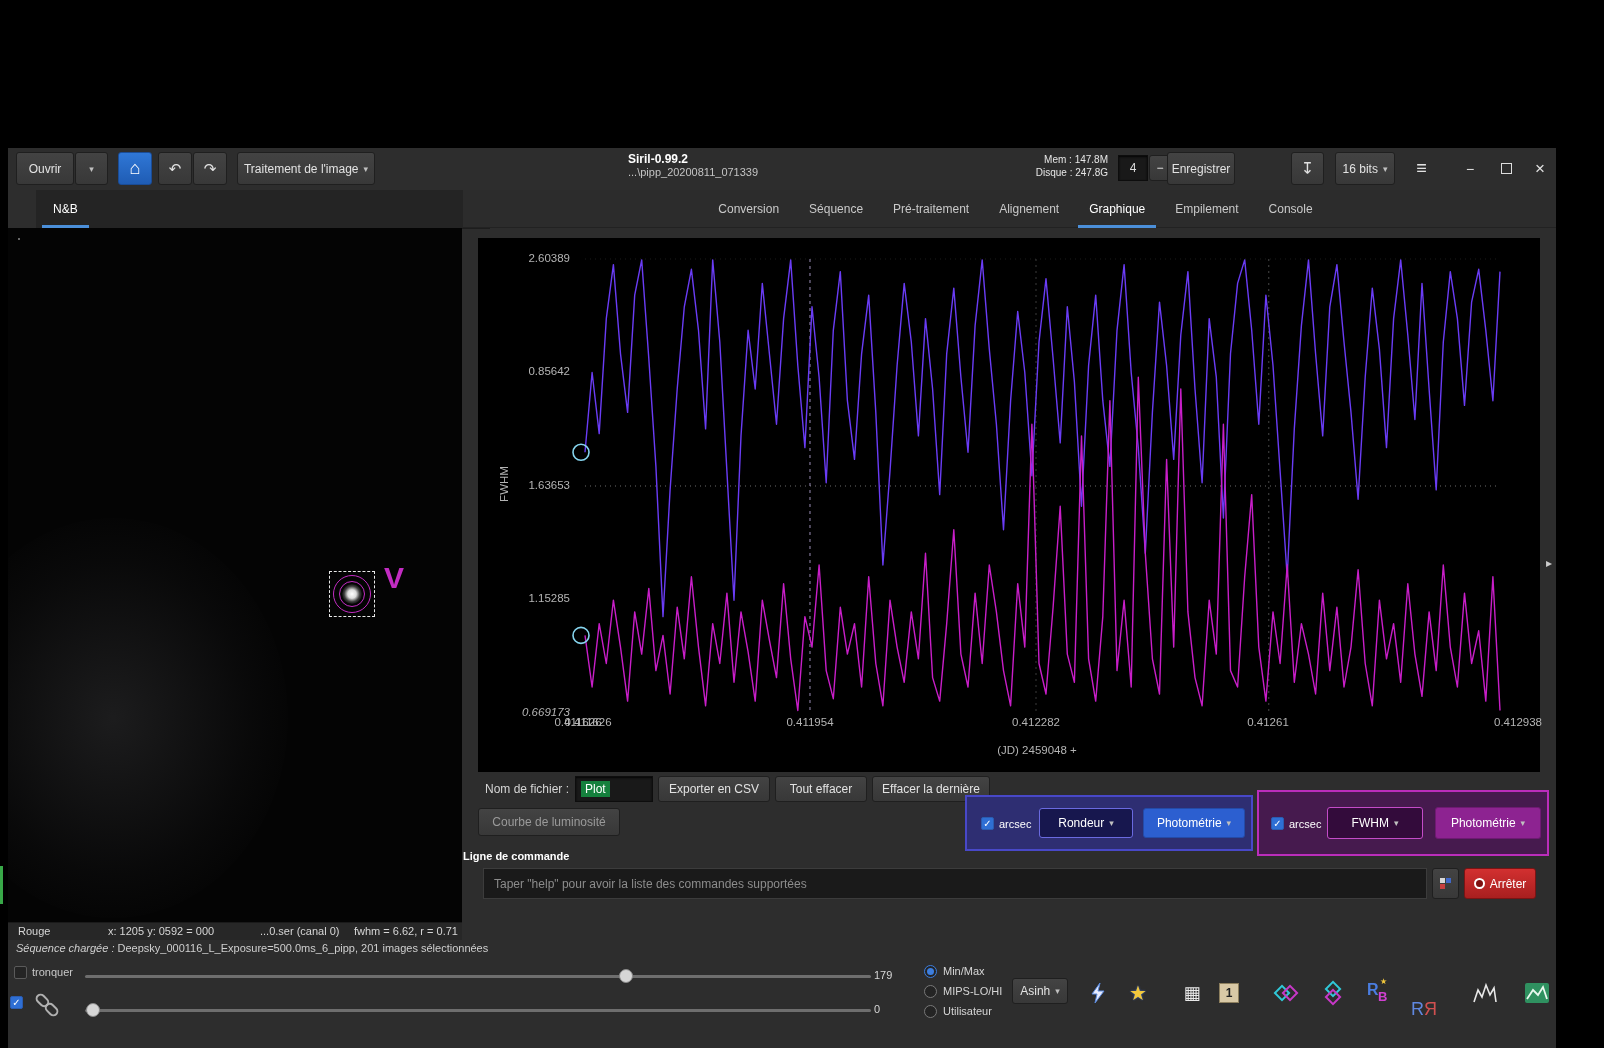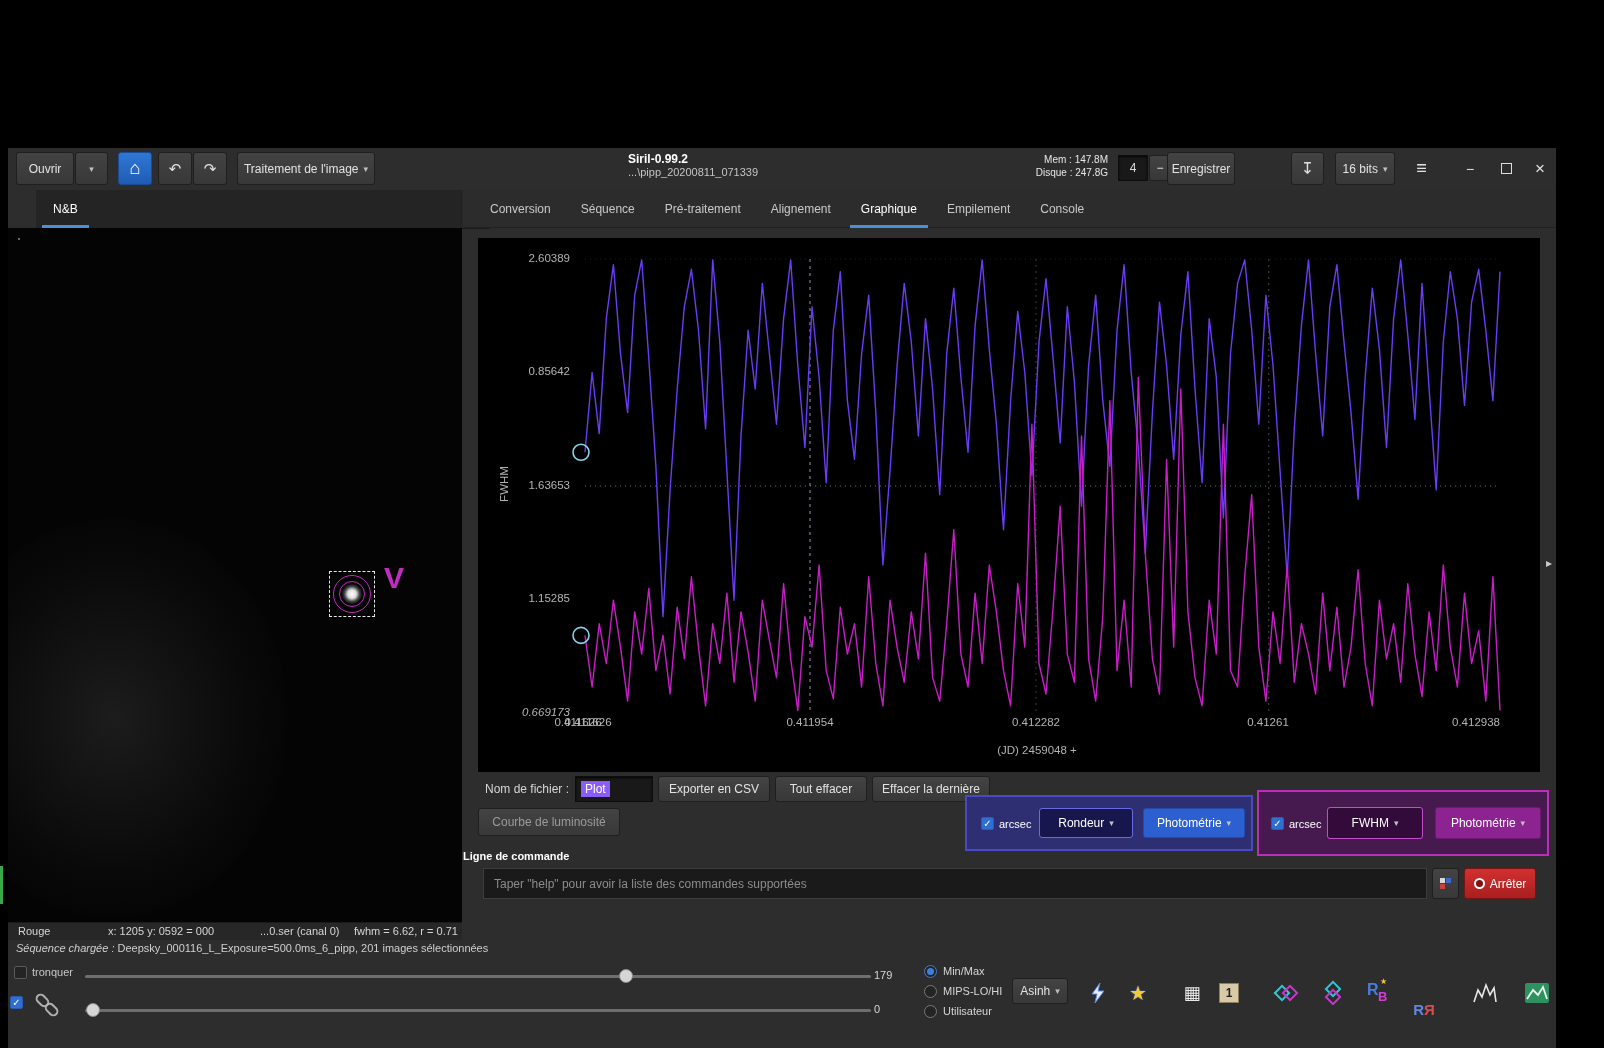--- a/index.html
+++ b/index.html
@@ -18,21 +18,21 @@
   .tab.active::after{content:"";position:absolute;left:4px;right:4px;bottom:0;height:3px;background:#4b8fd9;}
   .cb{position:absolute;width:13px;height:13px;box-sizing:border-box;background:#242424;border:1px solid #5a5a5a;
       border-radius:2px;display:flex;align-items:center;justify-content:center;font-size:10px;color:#fff;line-height:1;}
   .cb.checked{background:#2f6fd4;border-color:#2a5cb0;}
   .radio{position:absolute;width:13px;height:13px;box-sizing:border-box;border-radius:50%;background:#242424;border:1px solid #787878;}
   .radio.sel{border-color:#3d7ede;}
   .radio.sel::after{content:"";position:absolute;left:2px;top:2px;width:7px;height:7px;border-radius:50%;background:#3d7ede;}
   .lbl{position:absolute;font-size:11px;color:#d6d6d6;white-space:nowrap;}
   .tinput{position:absolute;background:#191919;border:1px solid #0d0d0d;box-shadow:inset 0 1px 2px rgba(0,0,0,.85);
           box-sizing:border-box;display:flex;align-items:center;padding:0 5px;font-size:12px;color:#ddd;}
-  .hl{background:#8b5cf6;color:#fff;padding:1px 4px;}
+  .hl{background:#15803d;color:#fff;padding:1px 4px;}
   .track{position:absolute;height:3px;background:#6e6e6e;border-radius:2px;}
   .thumb{position:absolute;top:-6px;width:14px;height:14px;border-radius:50%;background:#d6d6d6;border:1px solid #8a8a8a;box-sizing:border-box;}
   .tool{position:absolute;width:34px;height:34px;display:flex;align-items:center;justify-content:center;background:transparent;border:none;}
   .tick{position:absolute;font-size:11.5px;color:#b4b4b4;white-space:nowrap;}
   .dd-blue{background:#17174e;border:1px solid #6a6ae0;color:#fff;}
   .dd-bluebtn{background:#2c5fd0;border:1px solid #244ba8;color:#fff;}
   .dd-purple{background:#330b3b;border:1px solid #c44cc8;color:#fff;}
   .dd-purplebtn{background:#8d2391;border:1px solid #6e1a72;color:#fff;}
   #command-input{position:absolute;background:#1a1a1a;border:1px solid #3c3c3c;box-sizing:border-box;color:#cfcfcf;
           font-size:12px;padding:0 10px;outline:none;font-family:"Liberation Sans","DejaVu Sans",sans-serif;}
@@ -144,21 +144,21 @@
     <span class="lbl" style="left:346px;top:2px;">fwhm = 6.62, r = 0.71</span>
   </div>
 
   <div class="abs" style="left:0;top:791px;width:470px;height:20px;font-size:11px;color:#cfcfcf;">
     <span class="abs" style="left:8px;top:3px;white-space:nowrap;">
       <i>Séquence chargée :</i>
       <span>Deepsky_000116_L_Exposure=500.0ms_6_pipp, 201 images sélectionnées</span>
     </span>
   </div>
 
-  <div class="abs" style="left:455px;top:42px;width:1093px;height:38px;background:#2c2c2c;border-bottom:1px solid #222;display:flex;padding-left:12px;box-sizing:border-box;">
+  <div class="abs" style="left:455px;top:42px;width:1093px;height:38px;background:#2c2c2c;border-bottom:1px solid #222;display:flex;padding-left:12px;box-sizing:border-box;justify-content:center;">
     <div class="tab"><span>Conversion</span></div>
     <div class="tab"><span>Séquence</span></div>
     <div class="tab"><span>Pré-traitement</span></div>
     <div class="tab"><span>Alignement</span></div>
     <div class="tab active"><span>Graphique</span></div>
     <div class="tab"><span>Empilement</span></div>
     <div class="tab"><span>Console</span></div>
   </div>
 
   <div class="abs" style="left:470px;top:90px;width:1062px;height:534px;background:#000;">
@@ -181,21 +181,21 @@
         <circle cx="-4" cy="193.3" r="8" fill="none" stroke="#86d4ee" stroke-width="1.6"></circle>
         <polyline points="0.0,376.4 7.1,428.0 14.2,364.6 21.3,404.5 28.4,341.2 35.5,388.1 42.6,442.1 49.7,352.9 56.7,395.1 63.8,329.4 70.9,411.6 78.0,376.4 85.1,435.0 92.2,348.2 99.3,399.8 106.4,317.7 113.5,388.1 120.6,446.8 127.7,364.6 134.8,404.5 141.9,334.1 149.0,423.3 156.0,352.9 163.1,392.8 170.2,442.1 177.3,341.2 184.4,381.1 191.5,418.6 198.6,324.7 205.7,399.8 212.8,451.5 219.9,357.6 227.0,388.1 234.1,306.0 241.2,411.6 248.3,439.7 255.3,348.2 262.4,395.1 269.5,364.6 276.6,428.0 283.7,317.7 290.8,404.5 297.9,446.8 305.0,341.2 312.1,388.1 319.2,423.3 326.3,352.9 333.4,399.8 340.5,294.2 347.6,418.6 354.7,442.1 361.7,364.6 368.8,270.8 375.9,395.1 383.0,428.0 390.1,334.1 397.2,404.5 404.3,306.0 411.4,352.9 418.5,411.6 425.6,446.8 432.7,324.7 439.8,388.1 446.9,165.2 454.0,404.5 461.0,435.0 468.1,348.2 475.2,247.3 482.3,395.1 489.4,423.3 496.5,176.9 503.6,399.8 510.7,442.1 517.8,357.6 524.9,141.7 532.0,411.6 539.1,341.2 546.2,428.0 553.3,118.2 560.3,294.2 567.4,399.8 574.5,435.0 581.6,200.4 588.7,388.1 595.8,130.0 602.9,352.9 610.0,418.6 617.1,446.8 624.2,341.2 631.3,395.1 638.4,165.2 645.5,411.6 652.6,428.0 659.7,317.7 666.7,235.6 673.8,388.1 680.9,442.1 688.0,352.9 695.1,404.5 702.2,306.0 709.3,423.3 716.4,364.6 723.5,395.1 730.6,435.0 737.7,334.1 744.8,411.6 751.9,348.2 759.0,428.0 766.0,388.1 773.1,310.7 780.2,404.5 787.3,446.8 794.4,341.2 801.5,399.8 808.6,364.6 815.7,423.3 822.8,324.7 829.9,395.1 837.0,437.4 844.1,352.9 851.2,411.6 858.3,306.0 865.3,388.1 872.4,428.0 879.5,334.1 886.6,404.5 893.7,371.7 900.8,442.1 907.9,317.7 915.0,451.5" fill="none" stroke="#c81ec8" stroke-width="1.4" stroke-linejoin="round"></polyline>
         <circle cx="-4" cy="376.4" r="8" fill="none" stroke="#86d4ee" stroke-width="1.6"></circle>
       </svg>
 
     <span class="tick" style="left:65px;top:478px;width:90px;text-align:center;">0.411626</span>
     <span class="tick" style="left:55px;top:478px;width:90px;text-align:center;">0.411626</span>
     <span class="tick" style="left:287px;top:478px;width:90px;text-align:center;">0.411954</span>
     <span class="tick" style="left:513px;top:478px;width:90px;text-align:center;">0.412282</span>
     <span class="tick" style="left:745px;top:478px;width:90px;text-align:center;">0.41261</span>
-    <span class="tick" style="left:974px;top:478px;width:90px;text-align:left;">0.412938</span>
+    <span class="tick" style="left:974px;top:478px;width:90px;text-align:right;">0.412938</span>
 
     <div class="tick" style="left:459px;top:506px;width:200px;text-align:center;">(JD) 2459048 +</div>
   </div>
 
   <div class="abs" style="left:1538px;top:408px;font-size:12px;color:#ccc;">
     <span>▸</span>
   </div>
 
   <span class="lbl" style="left:477px;top:634px;font-size:12px;">Nom de fichier :</span>
   <div class="tinput" style="left:567px;top:628px;width:78px;height:26px;">
@@ -321,21 +321,21 @@
     </svg>
   </div>
   <div class="tool" style="left:1353px;top:828px;">
     <span style="position:relative;width:24px;height:24px;display:inline-block;">
       <span style="position:absolute;left:1px;top:0;font-size:16px;font-weight:bold;color:#4a7de0;">R</span>
       <span style="position:absolute;left:12px;top:8px;font-size:13px;font-weight:bold;color:#d040d0;">B</span>
       <span style="position:absolute;left:14px;top:-4px;font-size:8px;color:#f2c83c;">★</span>
     </span>
   </div>
   <div class="tool" style="left:1399px;top:828px;">
-    <span style="font-size:15px;font-weight:bold;margin-top:32px;">
+    <span style="font-size:18px;font-weight:normal;margin-top:32px;">
       <span style="color:#6088e0;">R</span><span style="color:#d05050;">Я</span>
     </span>
   </div>
   <div class="tool" style="left:1460px;top:828px;">
     <svg width="24" height="22" viewBox="0 0 24 22">
       <polyline points="1,20 5,8 9,15 13,3 17,13 21,6 23,20" fill="none" stroke="#e8e8e8" stroke-width="1.6"></polyline>
     </svg>
   </div>
   <div class="tool" style="left:1512px;top:828px;">
     <svg width="26" height="24" viewBox="0 0 26 24">

